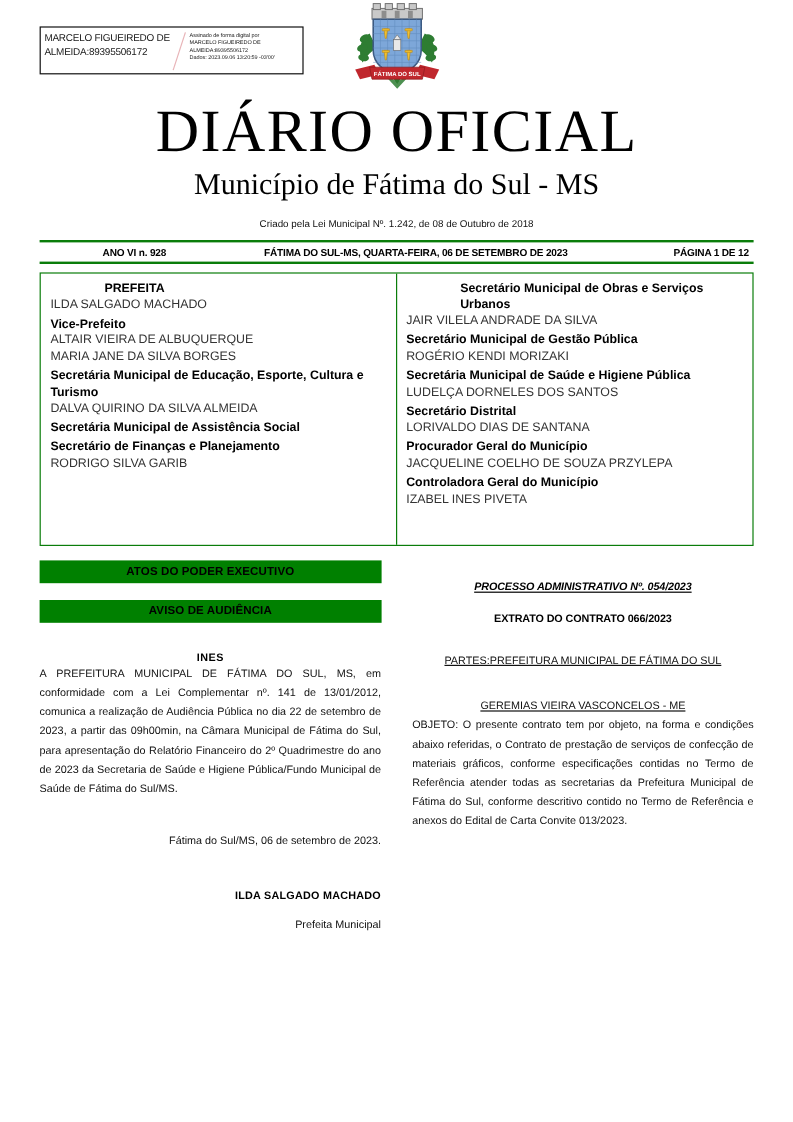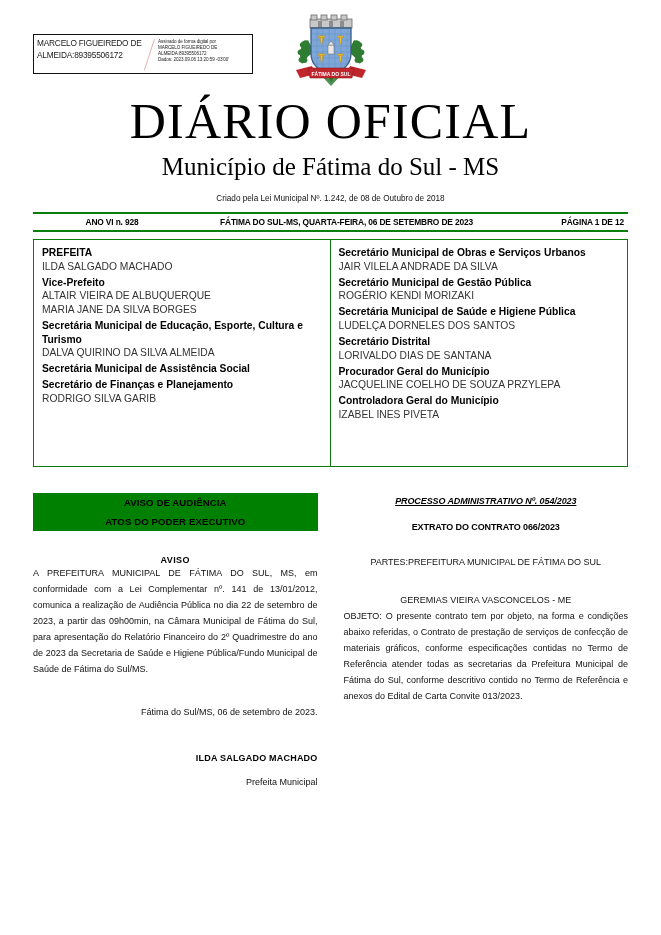--- a/index.html
+++ b/index.html
@@ -7,21 +7,21 @@
     margin: 0; padding: 0;
     background: #ffffff;
   }
   body {
     width: 661px; height: 935px;
     font-family: "Liberation Sans", sans-serif;
     color: #000000;
     position: relative;
     overflow: hidden;
   }
-  .page { position: relative; width: 661px; height: 935px; padding: 12px 33px; }
+  .page { position: relative; width: 661px; height: 935px; padding: 0 33px; }
 
   
   .topzone { position: relative; height: 78px; }
   .sigbox {
     position: absolute; left: 0; top: 22px;
     width: 220px; height: 40px;
     border: 1px solid #111;
     background: #fff;
     overflow: hidden;
   }
@@ -73,21 +73,21 @@
     border: 1.4px solid #0a7d0a;
     display: flex;
     min-height: 228px;
   }
   .off-col { width: 50%; padding: 6px 8px 8px 8px; }
   .off-col.left { border-right: 1.4px solid #0a7d0a; }
   .off-role {
     font-size: 10.3px; font-weight: bold; line-height: 13.6px;
     margin-top: 2.5px;
   }
-  .off-col .off-role:first-child { margin-top: 0; }
+  .off-col .off-role:first-child { margin-top: 0; margin-left: 45px; }
   .off-name {
     font-size: 10.3px; line-height: 13.6px; color: #333;
   }
 
   
   .cols { display: flex; margin-top: 12px; }
   .col { width: 50%; }
   .col.left { padding-right: 13px; }
   .col.right { padding-left: 13px; }
 
@@ -111,21 +111,21 @@
     text-align: center; font-weight: bold; font-size: 9px;
     margin-top: 24px; letter-spacing: 0.4px;
   }
   .para {
     font-size: 9px; line-height: 16px; text-align: justify;
     color: #111;
   }
   .right-line {
     font-size: 9px; line-height: 16px; text-align: center; color: #111;
   }
-  .rline-sp { margin-top: 22px; }
+  .rline-sp { margin-top: 22px; text-decoration: underline; }
   .date-line {
     font-size: 9px; text-align: right; margin-top: 30px; color: #111;
   }
   .sig-name {
     font-size: 9px; font-weight: bold; text-align: right;
     margin-top: 36px; letter-spacing: 0.2px;
   }
   .sig-role { font-size: 9px; text-align: right; margin-top: 14px; color: #111; }
 </style>
 </head>
@@ -244,23 +244,23 @@
       <div class="off-role">Procurador Geral do Município</div>
       <div class="off-name">JACQUELINE COELHO DE SOUZA PRZYLEPA</div>
       <div class="off-role">Controladora Geral do Município</div>
       <div class="off-name">IZABEL INES PIVETA</div>
     </div>
   </div>
 
   <div class="cols">
 
     <div class="col left">
+      <div class="greenbar">ATOS DO PODER EXECUTIVO</div>
       <div class="greenbar second">AVISO DE AUDIÊNCIA</div>
-      <div class="greenbar">ATOS DO PODER EXECUTIVO</div>
-      <div class="aviso-title">AVISO</div>
+      <div class="aviso-title">INES</div>
       <div class="para">A PREFEITURA MUNICIPAL DE FÁTIMA DO SUL, MS, em conformidade com a Lei Complementar nº. 141 de 13/01/2012, comunica a realização de Audiência Pública no dia 22 de setembro de 2023, a partir das 09h00min, na Câmara Municipal de Fátima do Sul, para apresentação do Relatório Financeiro do 2º Quadrimestre do ano de 2023 da Secretaria de Saúde e Higiene Pública/Fundo Municipal de Saúde de Fátima do Sul/MS.</div>
       <div class="date-line">Fátima do Sul/MS, 06 de setembro de 2023.</div>
       <div class="sig-name">ILDA SALGADO MACHADO</div>
       <div class="sig-role">Prefeita Municipal</div>
     </div>
 
     <div class="col right">
       <div class="ul-head">PROCESSO ADMINISTRATIVO Nº. 054/2023</div>
       <div class="centered-bold">EXTRATO DO CONTRATO 066/2023</div>
       <div class="right-line rline-sp">PARTES:PREFEITURA MUNICIPAL DE FÁTIMA DO SUL</div>

